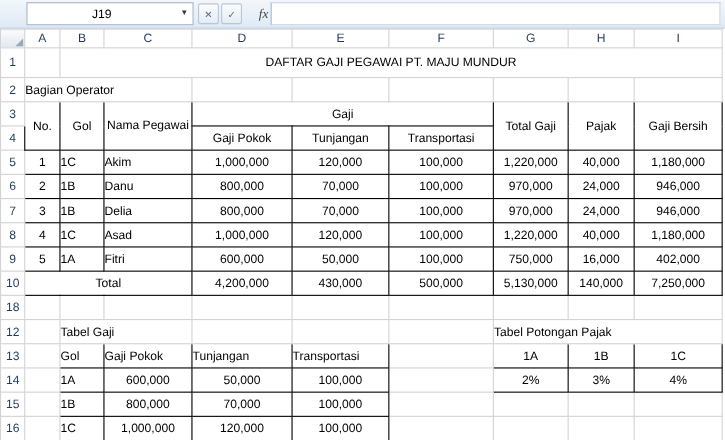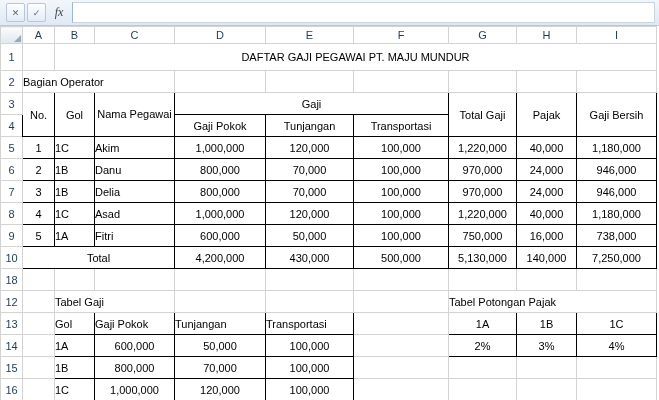--- a/index.html
+++ b/index.html
@@ -27,21 +27,21 @@
     width:15px;text-align:center;font-size:7px;color:#333;
   }
   .fx-group{display:flex;align-items:center;margin-left:4px;}
   .fx-btn{
     width:17px;height:17px;border:1px solid #b8c6d8;border-radius:2px;
     background:linear-gradient(#fdfefe,#e3ecf6);
     display:flex;align-items:center;justify-content:center;
     font-size:9px;color:#5a6a7d;margin-right:2px;
   }
   .fx-label{
-    width:22px;text-align:center;font-style:italic;
+    width:22px;text-align:right;font-style:italic;
     font-family:"Liberation Serif", serif;font-size:12px;color:#444;
   }
   .formula-input{
     flex:1;height:19px;background:#fff;border:1px solid #c8d4e2;
     border-left:1px solid #9eb6ce;
     margin-left:2px;margin-right:2px;
   }
   
   .grid{position:relative;}
   table.sheet{border-collapse:collapse;table-layout:fixed;}
@@ -77,20 +77,24 @@
   .c{text-align:center;}
   .r{text-align:center;}
   .l{text-align:left;}
   .b{font-weight:bold;}
   .box{border:1px solid #000!important;}
 </style>
 </head>
 <body>
 
 <div class="formula-bar">
+  <div class="namebox">
+    <span class="nb-text">J19</span>
+    <span class="nb-arrow">▼</span>
+  </div>
   <div class="fx-group">
     <div class="fx-btn">✕</div>
     <div class="fx-btn">✓</div>
     <div class="fx-label">fx</div>
   </div>
   <div class="formula-input"></div>
 </div>
 
 <div class="grid">
 <table class="sheet">
@@ -209,21 +213,21 @@
   <tr>
     <td class="rowhead">9</td>
     <td class="cell c box">5</td>
     <td class="cell l box">1A</td>
     <td class="cell l box">Fitri</td>
     <td class="cell r box">600,000</td>
     <td class="cell r box">50,000</td>
     <td class="cell r box">100,000</td>
     <td class="cell r box">750,000</td>
     <td class="cell r box">16,000</td>
-    <td class="cell r box">738,000</td>
+    <td class="cell r box">402,000</td>
   </tr>
 
   <tr>
     <td class="rowhead">10</td>
     <td class="cell c box" colspan="3">Total</td>
     <td class="cell r box">4,200,000</td>
     <td class="cell r box">430,000</td>
     <td class="cell r box">500,000</td>
     <td class="cell r box">5,130,000</td>
     <td class="cell r box">140,000</td>

